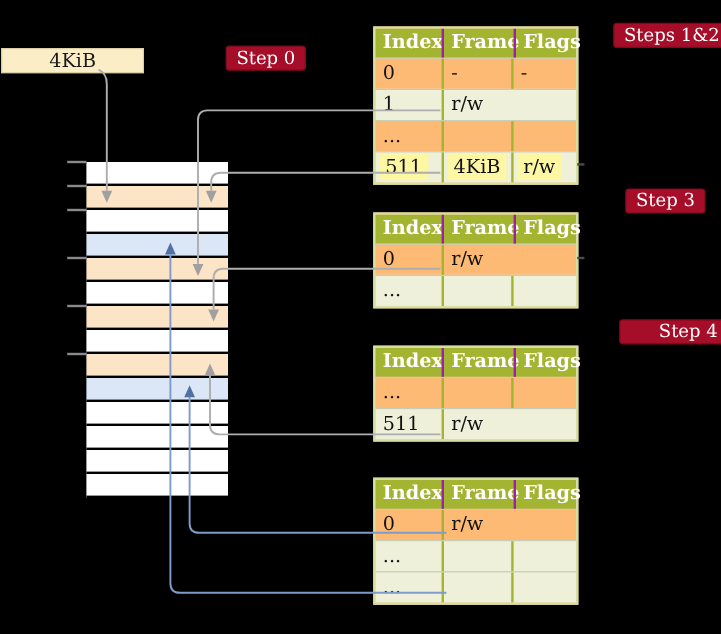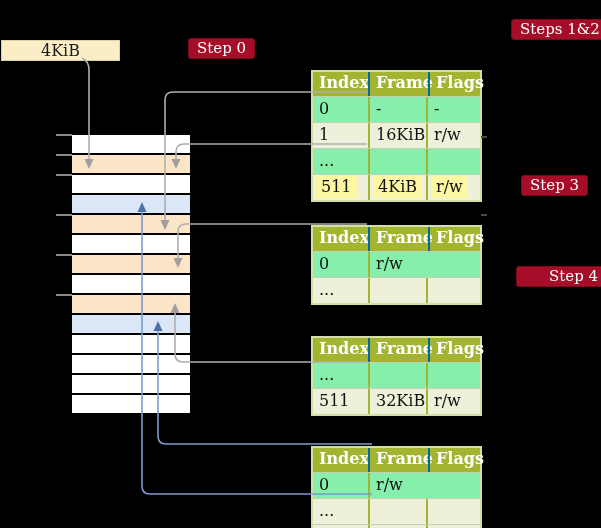--- a/index.html
+++ b/index.html
@@ -17,48 +17,48 @@
          font-size:15px;line-height:17px;padding:1px 8px;white-space:nowrap;}
 
   
   .stack{position:absolute;left:72px;top:135px;width:118px;}
   .mrow{height:18px;border-bottom:2px solid #000;}
   .tick{position:absolute;left:56px;width:16px;height:2px;background:var(--c-tick-gray);}
   .sidemark{position:absolute;width:6px;height:2px;background:#4a4a4a;}
 
   
   .tbl{position:absolute;left:311px;width:171px;box-sizing:border-box;
-       border:2px solid var(--c-table-border);background:#86efac;margin-top:48px;}
+       border:2px solid var(--c-table-border);background:#fdba74;}
   .thead{display:flex;height:24px;background:var(--c-header-green);}
   .th{box-sizing:border-box;color:#fff;font-weight:bold;font-size:16px;
       line-height:22px;padding-left:6px;}
   .tr{display:flex;height:26px;box-sizing:border-box;border-top:1px solid var(--c-row-divider);}
   .td{box-sizing:border-box;color:#111;font-size:16px;line-height:23px;padding-left:6px;overflow:hidden;}
   .c1{width:55px;}
   .c2{width:58px;}
   .c3{width:54px;}
-  .th.c2,.th.c3{border-left:2px solid #0369a1;width:60px;}
+  .th.c2,.th.c3{border-left:2px solid #a21caf;width:60px;}
   .th.c3{width:72px;}
   .td.c2,.td.c3{border-left:2px solid var(--c-header-green);}
   .shaded{background:var(--c-row-green);}
   .hl{background:var(--c-yellow-highlight);padding:1px 5px 2px;margin-left:-3px;}
 
   
   #arrows{position:absolute;left:0;top:0;z-index:10;pointer-events:none;}
 </style>
 </head>
 <body>
 
 <div id="canvas">
 
   <div class="framebox">4KiB</div>
 
   <div class="badge" style="left:188px;top:38px;">Step 0</div>
   <div class="badge" style="left:511px;top:19px;">Steps 1&amp;2</div>
-  <div class="badge" style="left:521px;top:157px;margin-top:18px;">Step 3</div>
+  <div class="badge" style="left:521px;top:157px;">Step 3</div>
   <div class="badge" style="left:516px;top:266px;padding-left:32px;">Step 4</div>
 
   <div class="stack">
       <div class="mrow" style="background: rgb(255, 255, 255);"></div>
       <div class="mrow" style="background: rgb(252, 228, 199);"></div>
       <div class="mrow" style="background: rgb(255, 255, 255);"></div>
       <div class="mrow" style="background: rgb(219, 230, 246);"></div>
       <div class="mrow" style="background: rgb(252, 228, 199);"></div>
       <div class="mrow" style="background: rgb(255, 255, 255);"></div>
       <div class="mrow" style="background: rgb(252, 228, 199);"></div>
@@ -77,21 +77,20 @@
       <div class="th c2">Frame</div>
       <div class="th c3">Flags</div>
     </div>
     <div class="tr">
       <div class="td c1"><span>0</span></div>
       <div class="td c2"><span>-</span></div>
       <div class="td c3"><span>-</span></div>
     </div>
     <div class="tr shaded">
       <div class="td c1"><span>1</span></div>
-      <div class="td c2"><span>16KiB</span></div>
       <div class="td c3"><span>r/w</span></div>
     </div>
     <div class="tr">
       <div class="td c1"><span>...</span></div>
       <div class="td c2"><span></span></div>
       <div class="td c3"><span></span></div>
     </div>
     <div class="tr shaded">
       <div class="td c1"><span class="hl">511</span></div>
       <div class="td c2"><span class="hl">4KiB</span></div>
@@ -122,21 +121,20 @@
       <div class="th c2">Frame</div>
       <div class="th c3">Flags</div>
     </div>
     <div class="tr">
       <div class="td c1"><span>...</span></div>
       <div class="td c2"><span></span></div>
       <div class="td c3"><span></span></div>
     </div>
     <div class="tr shaded">
       <div class="td c1"><span>511</span></div>
-      <div class="td c2"><span>32KiB</span></div>
       <div class="td c3"><span>r/w</span></div>
     </div>
   </div>
 
   <div class="tbl" style="top:398px;">
     <div class="thead">
       <div class="th c1">Index</div>
       <div class="th c2">Frame</div>
       <div class="th c3">Flags</div>
     </div>

